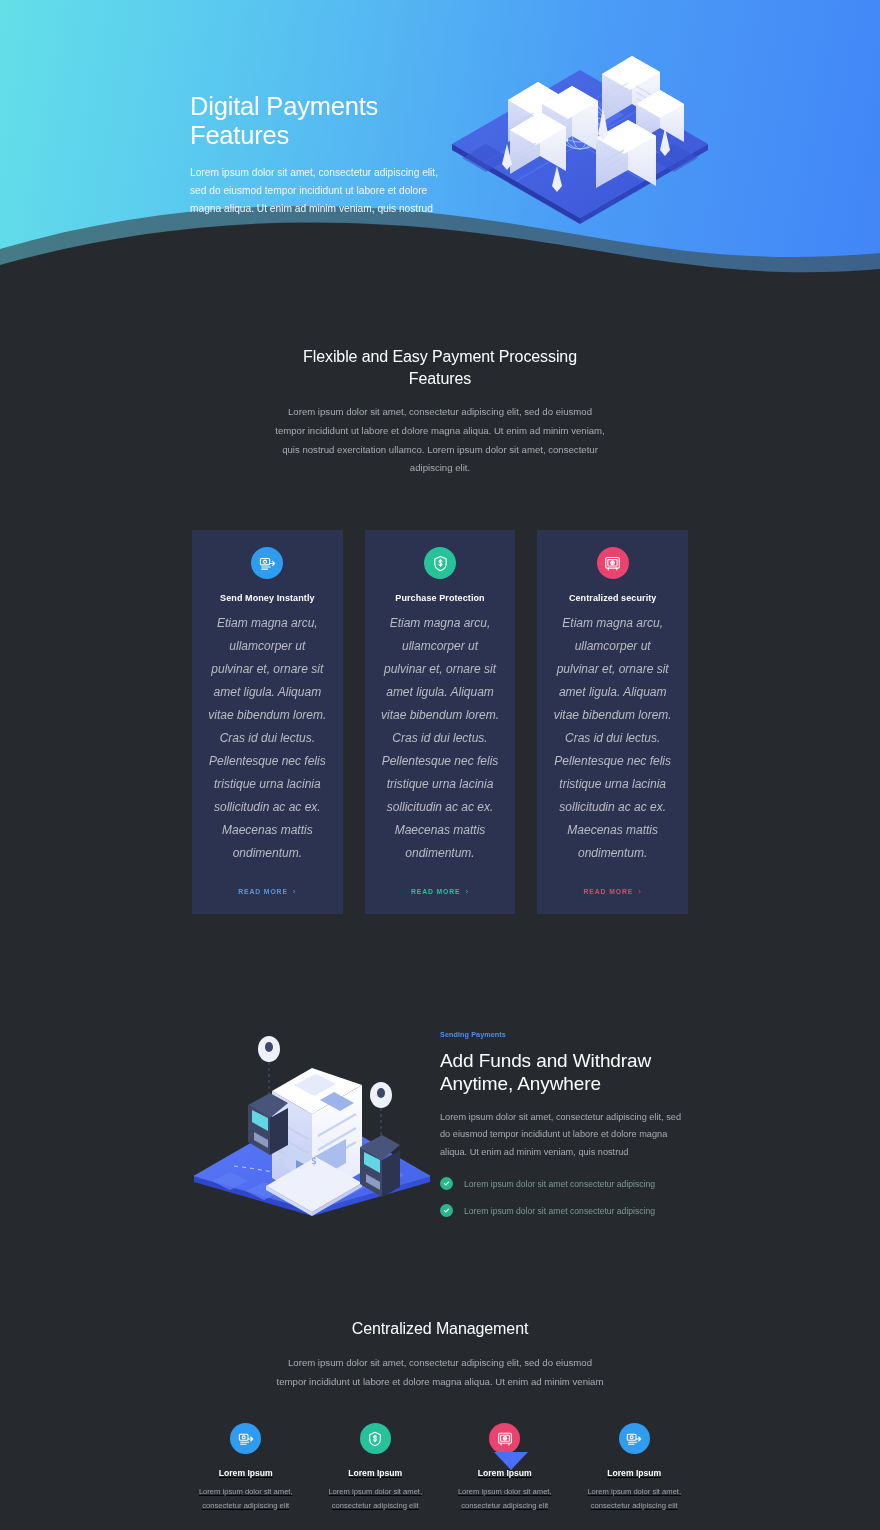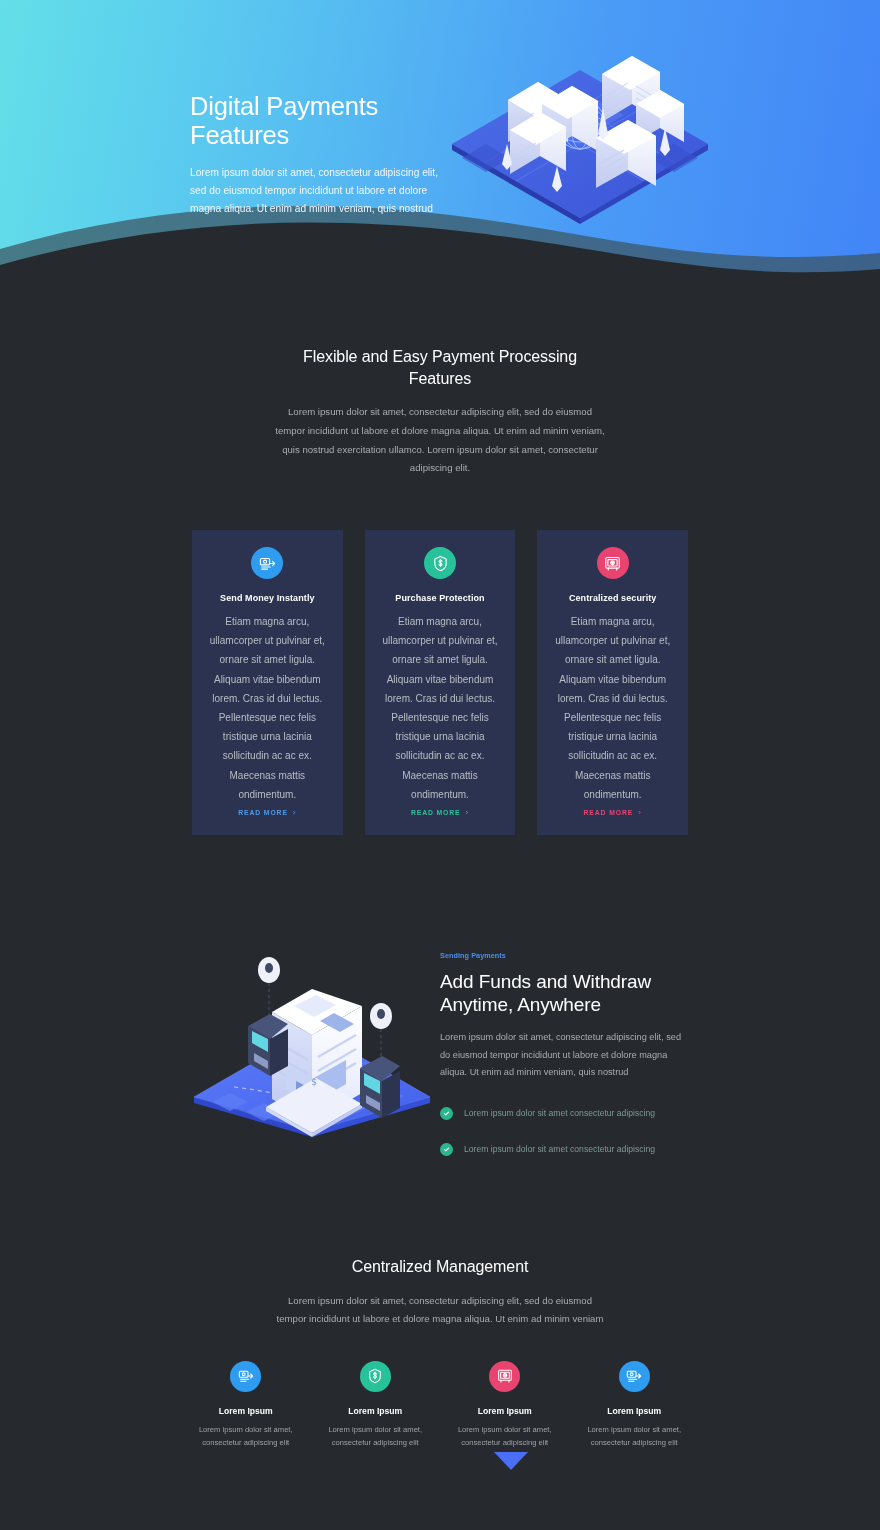--- a/index.html
+++ b/index.html
@@ -78,22 +78,22 @@
     width: 32px; height: 32px; border-radius: 50%;
     display: flex; align-items: center; justify-content: center;
     margin-bottom: 14px;
   }
   .card-icon svg { width: 17px; height: 17px; }
   .card-title {
     font-size: 9px; font-weight: 700; color: #ffffff;
     margin-bottom: 9px; text-align: center; letter-spacing: 0.1px;
   }
   .card-body {
-    font-size: 10px; line-height: 1.92; color: #b9bdc4;
-    text-align: center; margin-bottom: 4px;
+    font-size: 12px; line-height: 1.92; color: #b9bdc4;
+    text-align: center; margin-bottom: 22px; font-style: italic;
   }
   .read-more {
     font-size: 6.8px; font-weight: 700; letter-spacing: 0.9px;
     display: inline-flex; align-items: center; gap: 5px; text-decoration: none;
   }
   .read-more .chev { font-size: 8px; font-weight: 400; }
 
   
   .split { display: flex; padding: 0 190px; align-items: flex-start; }
   .split-art { width: 250px; height: 200px; flex: none; }
@@ -104,31 +104,31 @@
   }
   .h3 {
     font-size: 19px; line-height: 1.2; font-weight: 500;
     color: #ffffff; letter-spacing: -0.1px;
   }
   .para {
     margin-top: 13px;
     font-size: 9.2px; line-height: 1.9; color: #a9adb3;
   }
   .checklist { margin-top: 16px; display: flex; flex-direction: column; gap: 14px; }
-  .check-row { display: flex; align-items: center; gap: 11px; margin-top: 9px; }
+  .check-row { display: flex; align-items: center; gap: 11px; }
   .check-dot {
     width: 13px; height: 13px; border-radius: 50%;
     background: #28b88b; flex: none;
     display: flex; align-items: center; justify-content: center;
   }
   .check-dot svg { width: 7px; height: 7px; }
   .check-text { font-size: 8.6px; color: #7e9a92; line-height: 1.4; }
 
   
-  .blurbs { display: flex; padding: 0 192px; gap: 22px; }
+  .blurbs { display: flex; padding: 0 192px; gap: 22px; text-decoration: underline; }
   .blurb { width: 110px; display: flex; flex-direction: column; align-items: center; }
   .blurb-icon {
     width: 31px; height: 31px; border-radius: 50%;
     display: flex; align-items: center; justify-content: center; margin-bottom: 14px;
   }
   .blurb-icon svg { width: 16px; height: 16px; }
   .blurb-title { font-size: 8.6px; font-weight: 700; color: #ffffff; margin-bottom: 7px; }
   .blurb-text { font-size: 7.6px; line-height: 1.78; color: #9ea3aa; text-align: center; }
 </style>
 </head>

